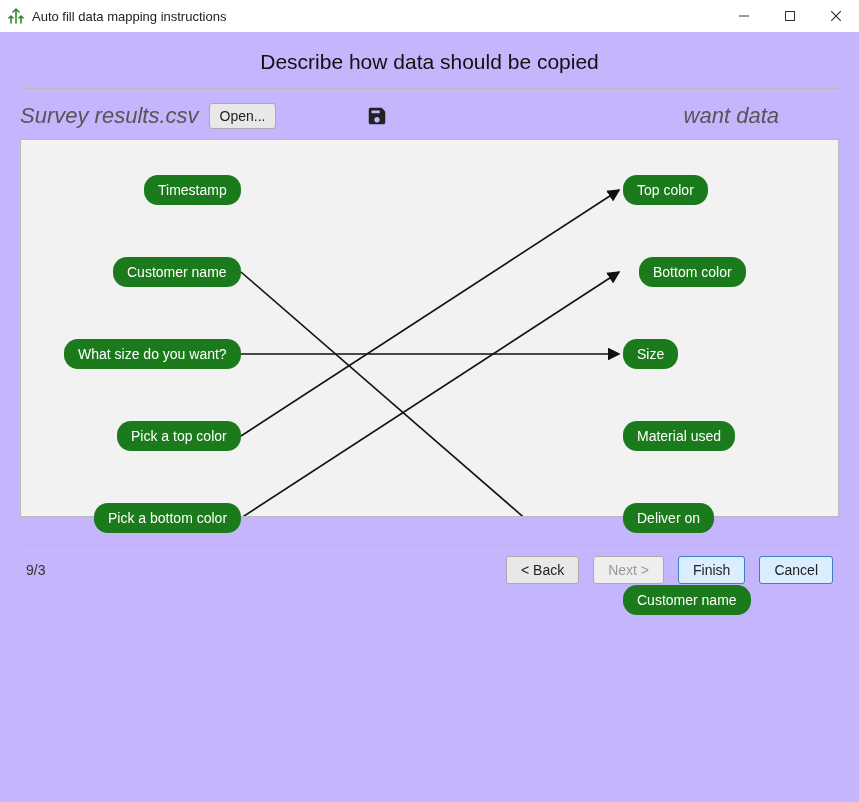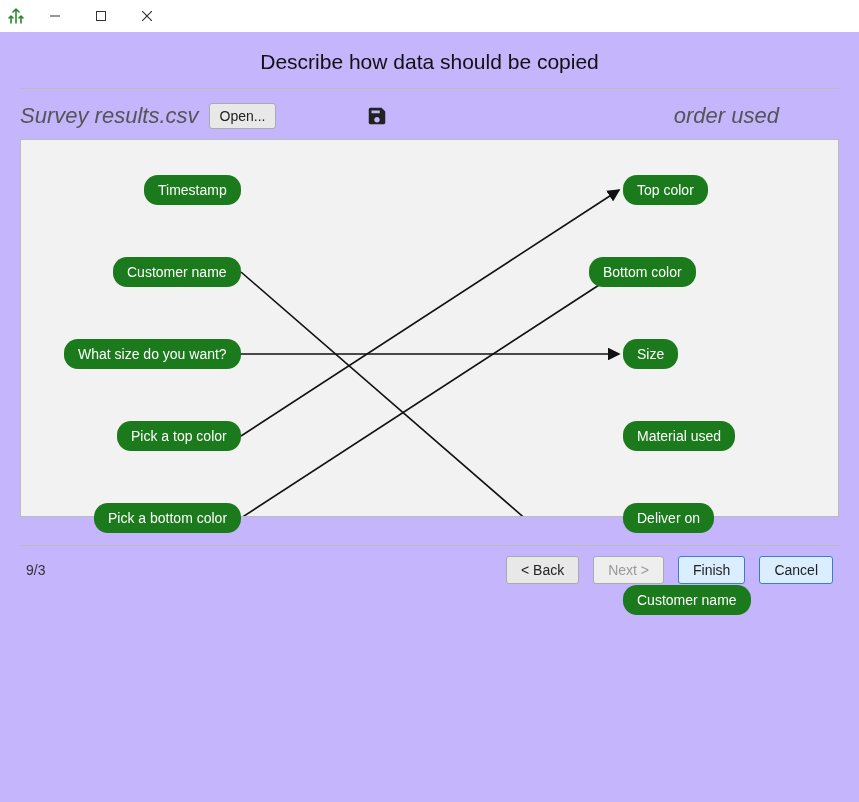--- a/index.html
+++ b/index.html
@@ -141,20 +141,21 @@
       background: #dbeeff;
     }
   </style>
 </head>
 <body>
 
 <div class="titlebar">
   <svg class="app-icon" viewBox="0 0 16 16">
     <path d="M8 1 L8 15 M8 1 L5 4 M8 1 L11 4 M3 8 L3 15 M3 8 L1 10 M3 8 L5 10 M13 8 L13 15 M13 8 L11 10 M13 8 L15 10" stroke="#2a8a2a" stroke-width="1.6" fill="none" stroke-linecap="round"></path>
   </svg>
+  <span class="title-text">Auto fill data mapping instructions</span>
   <div class="win-controls">
     <div class="win-btn">
       <svg viewBox="0 0 10 10">
           <line x1="0" y1="5" x2="10" y2="5" stroke="#333" stroke-width="1"></line>
         </svg>
     </div>
     <div class="win-btn">
       <svg viewBox="0 0 10 10">
           <rect x="0.5" y="0.5" width="9" height="9" fill="none" stroke="#333" stroke-width="1"></rect>
         </svg>
@@ -172,42 +173,42 @@
   <div class="heading">Describe how data should be copied</div>
   <hr class="hr">
 
   <div class="st-row">
     <span class="source-label">Survey results.csv</span>
     <button class="open-btn">Open...</button>
     <svg class="save-icon" viewBox="0 0 24 24">
       <path fill="#222" d="M17 3H5c-1.1 0-2 .9-2 2v14c0 1.1.9 2 2 2h14c1.1 0 2-.9 2-2V7l-4-4zm-5 16c-1.66 0-3-1.34-3-3s1.34-3 3-3 3 1.34 3 3-1.34 3-3 3zm3-10H6V6h9v3z"></path>
     </svg>
     <div class="st-spacer"></div>
-    <span class="target-label">order used</span>
+    <span class="target-label">want data</span>
   </div>
 
   <div class="canvas-wrap" id="canvas">
     <svg class="lines" id="lines">
       <defs>
         <marker id="arrowhead" markerWidth="8" markerHeight="8" refX="7" refY="4" orient="auto">
           <path d="M0,0 L8,4 L0,8 Z" fill="#111"></path>
         </marker>
       </defs>
     <line x1="220" y1="132" x2="598" y2="460" stroke="#111" stroke-width="1.6" marker-end="url(#arrowhead)"></line>
         <line x1="220" y1="214" x2="598" y2="214" stroke="#111" stroke-width="1.6" marker-end="url(#arrowhead)"></line>
         <line x1="220" y1="296" x2="598" y2="50" stroke="#111" stroke-width="1.6" marker-end="url(#arrowhead)"></line>
         <line x1="220" y1="378" x2="598" y2="132" stroke="#111" stroke-width="1.6" marker-end="url(#arrowhead)"></line>
       </svg>
   <div class="pill" style="left: 123px; top: 35px;">Timestamp</div>
       <div class="pill" style="left: 92px; top: 117px;">Customer name</div>
       <div class="pill" style="left: 96px; top: 281px;">Pick a top color</div>
       <div class="pill" style="left: 43px; top: 199px;">What size do you want?</div>
       <div class="pill" style="left: 73px; top: 363px;">Pick a bottom color</div>
       <div class="pill" style="left: 602px; top: 35px;">Top color</div>
-      <div class="pill" style="left: 568px; top: 117px;">Bottom color</div>
+      <div class="pill" style="left: 618px; top: 117px;">Bottom color</div>
       <div class="pill" style="left: 602px; top: 199px;">Size</div>
       <div class="pill" style="left: 602px; top: 281px;">Material used</div>
       <div class="pill" style="left: 602px; top: 363px;">Deliver on</div>
       <div class="pill" style="left: 602px; top: 445px;">Customer name</div>
     </div>
 
   <div class="footer">
     <span class="page-indicator">9/3</span>
     <div class="footer-spacer"></div>
     <button class="nav-btn">&lt; Back</button>

